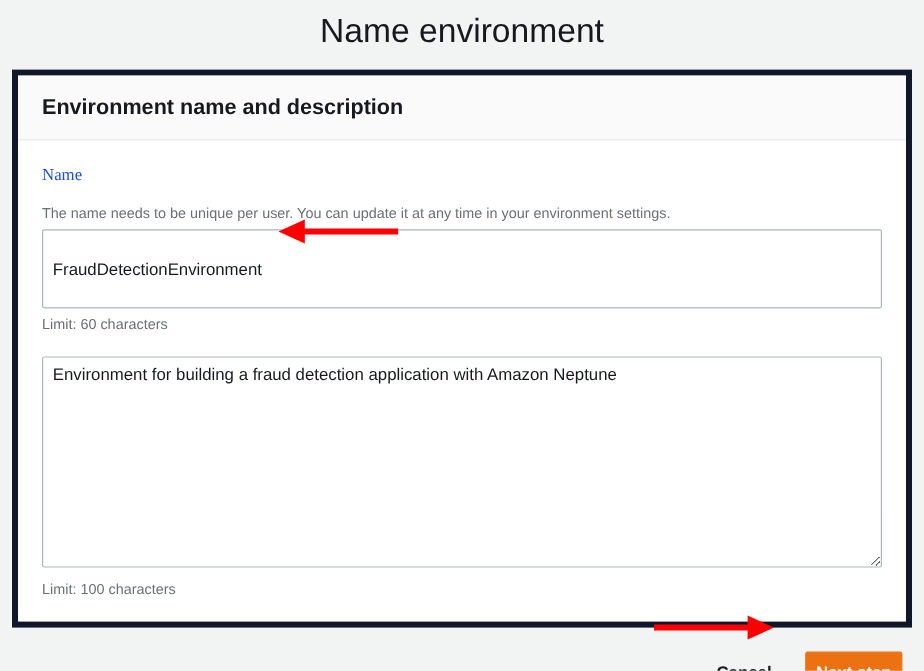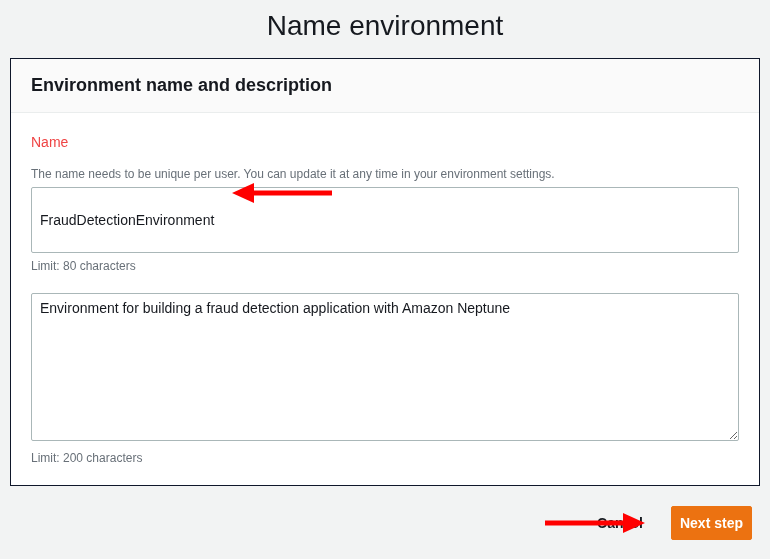--- a/index.html
+++ b/index.html
@@ -17,21 +17,21 @@
     }
     .page-title {
       font-size: 28px;
       font-weight: 400;
       color: #16191f;
       margin-bottom: 16px;
       text-align: center;
     }
     .panel {
       background: #fff;
-      border: 1px solid #0f172a;
+      border: 5px solid #0f172a;
     }
     .panel-header {
       background: #fafafa;
       border-bottom: 1px solid #eaeded;
       padding: 16px 20px;
     }
     .panel-header-title {
       font-size: 18px;
       font-weight: 700;
       color: #16191f;
@@ -40,22 +40,23 @@
       padding: 20px;
     }
     .field-group {
       margin-bottom: 20px;
     }
     .field-label-row {
       margin-bottom: 2px;
     }
     .field-label {
       font-size: 14px;
-      color: #ef4444;
+      color: #1d4ed8;
       font-weight: 400;
+      font-family: Liberation Serif, serif;
     }
     .optional-tag {
       font-style: italic;
       color: #687078;
       font-size: 14px;
     }
     .field-hint {
       font-size: 12px;
       color: #687078;
       margin-bottom: 6px;
@@ -72,21 +73,21 @@
     }
     .textarea-input {
       width: 100%;
       padding: 6px 8px;
       font-size: 14px;
       border: 1px solid #aab7b8;
       border-radius: 2px;
       color: #16191f;
       font-family: inherit;
       resize: both;
-      height: 148px;
+      height: 176px;
     }
     .limit-text {
       font-size: 12px;
       color: #687078;
       margin-top: 6px;
     }
     .actions-row {
       display: flex;
       justify-content: flex-end;
       align-items: center;
@@ -131,26 +132,26 @@
     <div class="panel-header-title">Environment name and description</div>
   </div>
   <div class="panel-body">
 
     <div class="field-group">
       <div class="field-label-row">
         <span class="field-label">Name</span>
       </div>
       <div class="field-hint">The name needs to be unique per user. You can update it at any time in your environment settings.</div>
       <input type="text" class="text-input" value="FraudDetectionEnvironment" style="">
-      <div class="limit-text">Limit: 80 characters</div>
+      <div class="limit-text">Limit: 60 characters</div>
     </div>
 
     <div class="field-group" style="margin-bottom:0;">
       <textarea class="textarea-input" style="">Environment for building a fraud detection application with Amazon Neptune</textarea>
-      <div class="limit-text">Limit: 200 characters</div>
+      <div class="limit-text">Limit: 100 characters</div>
     </div>
 
   </div>
 </div>
 
 <div class="actions-row">
   <button class="btn-cancel">Cancel</button>
   <button class="btn-primary">Next step</button>
 </div>
 

